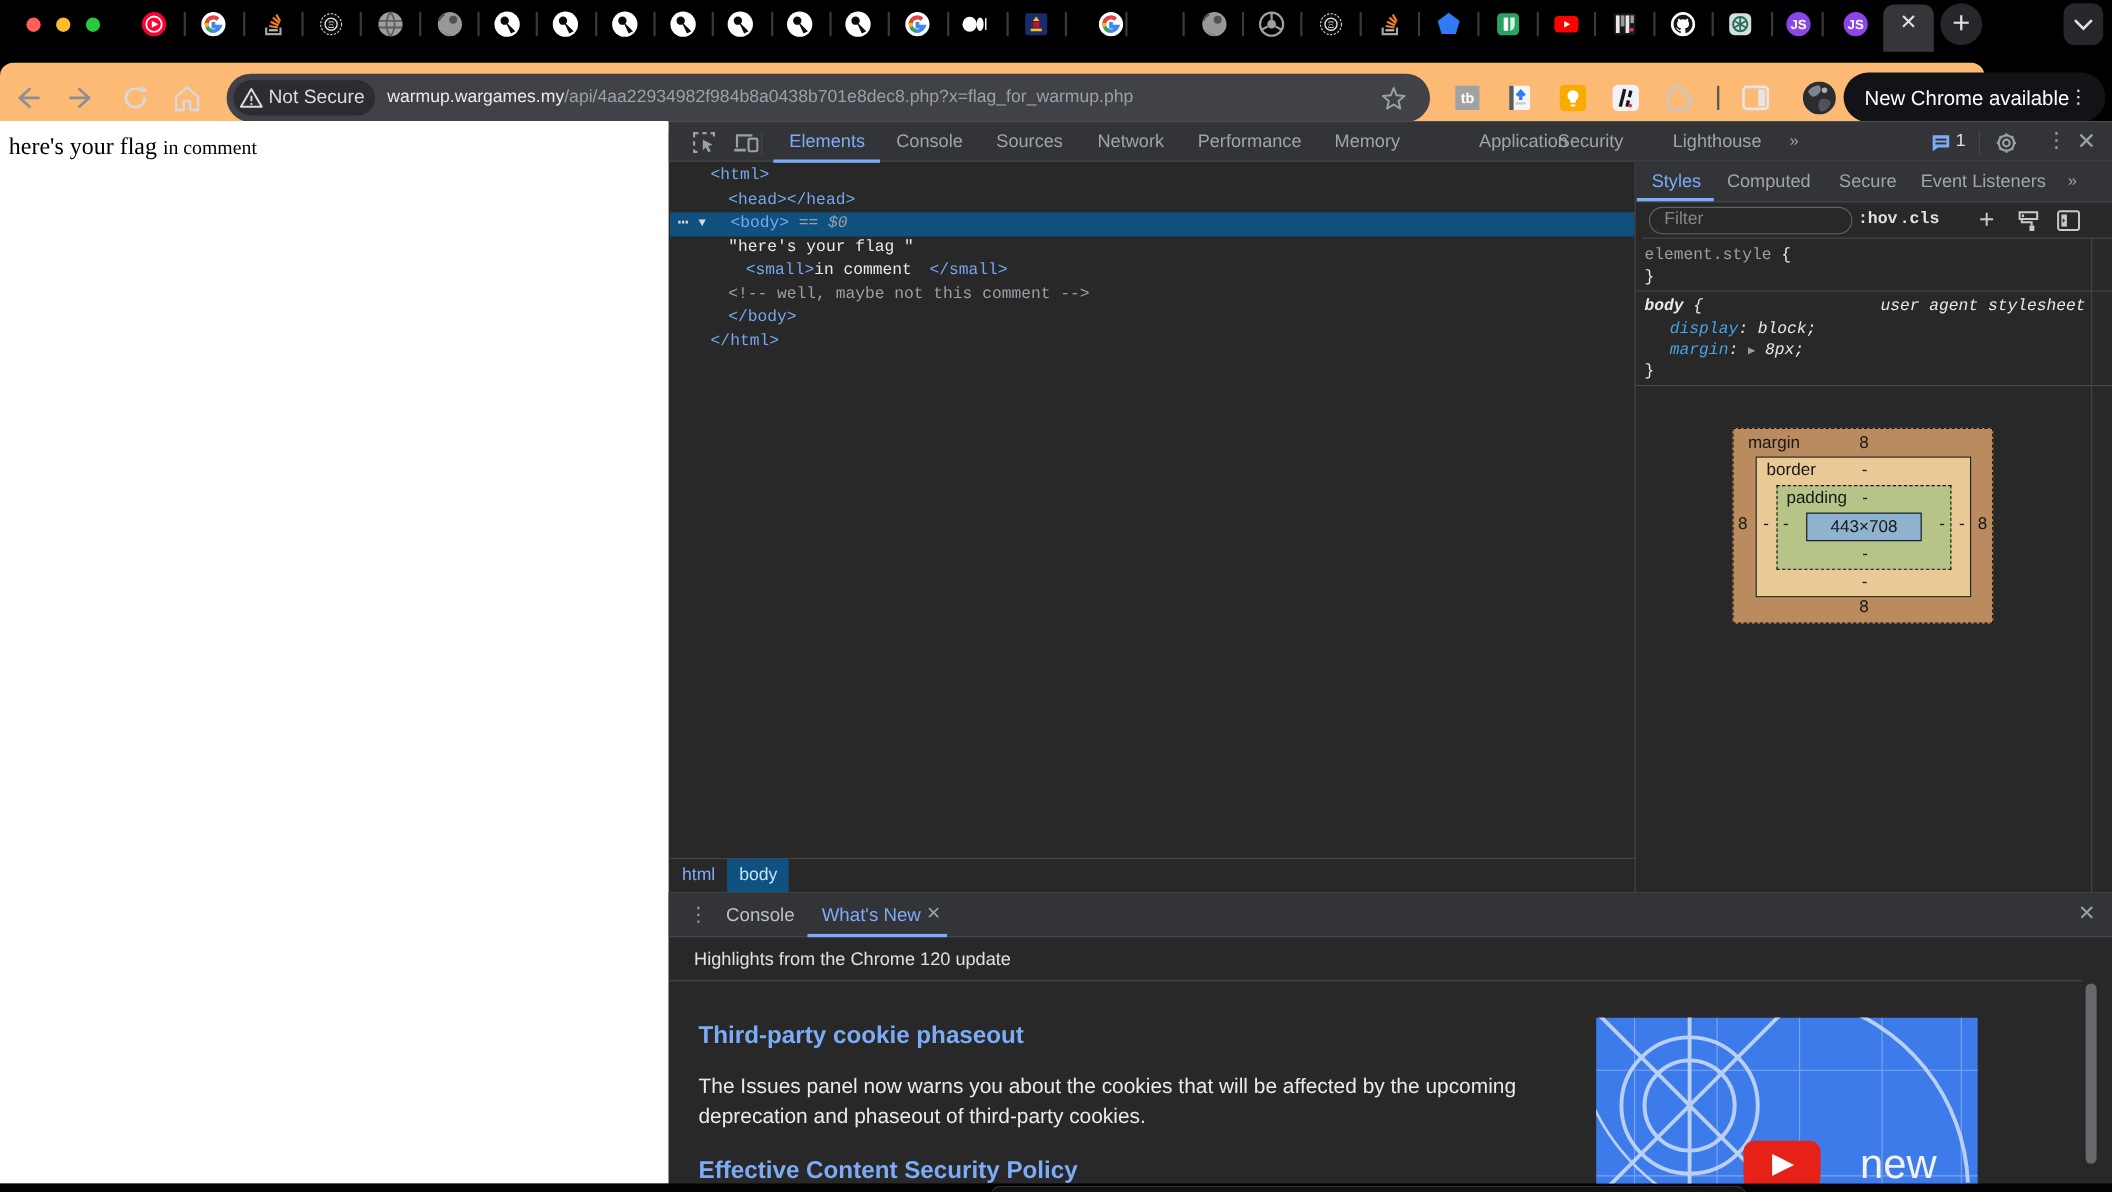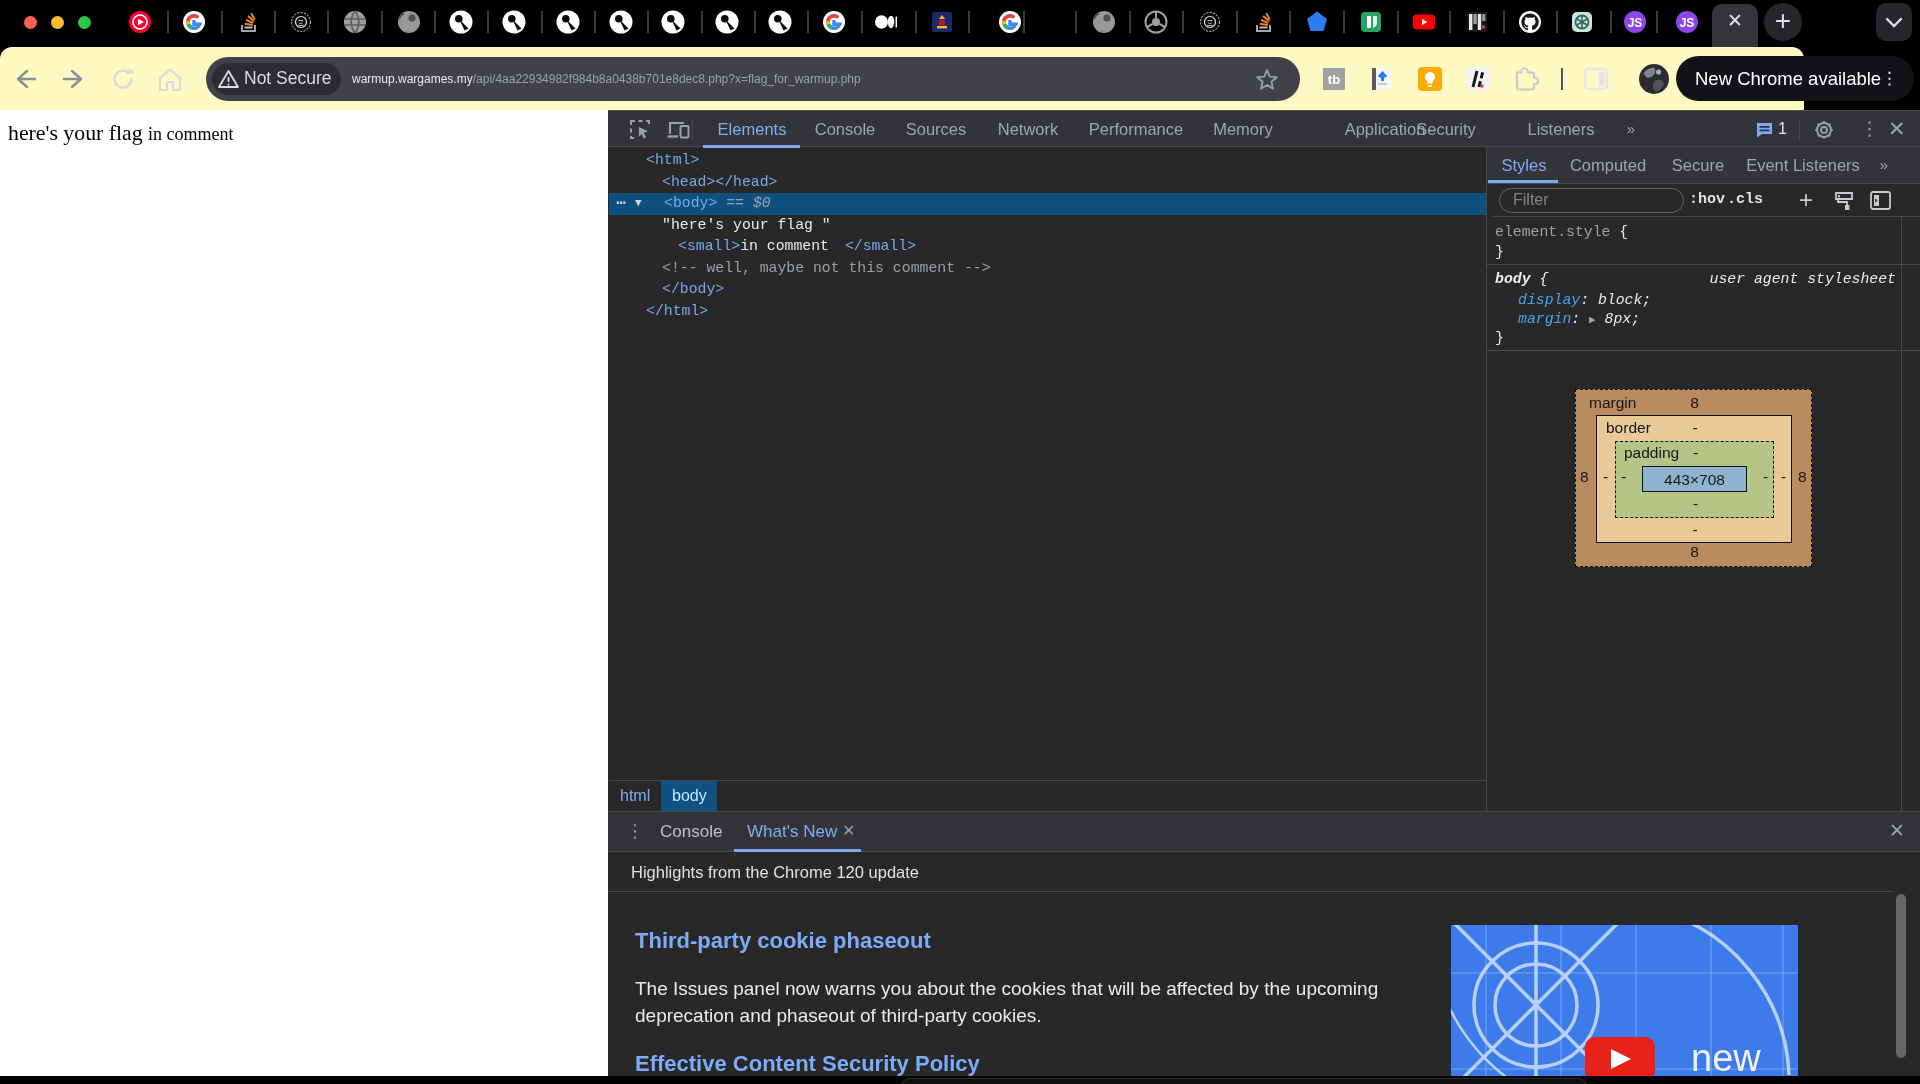--- a/index.html
+++ b/index.html
@@ -7,24 +7,24 @@
   body { font-family:"Liberation Sans", sans-serif; position:relative; }
   .abs { position:absolute; }
   
   #tabstrip { left:0; top:0; width:1920px; height:47px; background:#000; }
   .tl { border-radius:50%; width:13px; height:13px; top:16px; }
   .sep { width:2px; height:22px; top:11px; background:#3a3a3a; }
   .fav { top:10px; }
   .activetab { background:#35363a; border-radius:10px 10px 0 0; }
   .circbtn { background:#26272a; border-radius:50%; }
   
-  #toolbar { left:0; top:47px; width:1804px; height:63px; background:#fef9c3; border-radius:12px 12px 0 0; }
+  #toolbar { left:0; top:57px; width:1804px; height:63px; background:#fdba74; border-radius:12px 12px 0 0; }
   #omnibox { left:206px; top:10px; width:1094px; height:44px; background:#414247; border-radius:22px; }
   #secchip { left:6px; top:6px; width:129px; height:32px; background:#2c2d30; border-radius:16px; }
-  #urltext { left:146px; top:0; height:44px; line-height:44px; font-size:12px; color:#e8eaed; white-space:nowrap; }
+  #urltext { left:146px; top:0; height:44px; line-height:44px; font-size:16px; color:#e8eaed; white-space:nowrap; }
   #urltext .grey { color:#9aa0a6; }
   #updatepill { left:1676px; top:9px; width:238px; height:45px; background:#121316; border-radius:22.5px; color:#fff; font-size:18.5px; line-height:45px; }
   
   #page { left:0; top:110px; width:608px; height:966px; background:#fff; font-family:"Liberation Serif", serif; }
   
   #devtools { left:608px; top:110px; width:1312px; height:966px; background:#282828; }
   #dtbar { left:0; top:0; width:1312px; height:37px; background:#333438; border-top:1px solid #4a4b4f; border-bottom:1px solid #47484c; }
   .dttab { position:absolute; top:0; height:37px; line-height:36px; font-size:16.5px; color:#9fa5ab; transform:translateX(-50%); }
   .mono { font-family:"Liberation Mono", monospace; }
   #tree { left:1px; top:38px; width:877px; height:742px; font-family:"Liberation Mono", monospace; font-size:14.8px; color:#e8eaed; }
@@ -339,21 +339,21 @@
       <div class="abs" style="left:84px; top:8px; width:1px; height:22px; background:#47484c;"></div>
       <div class="dttab" style="left:144px; color:#7cacf8;">Elements</div>
       <div class="abs" style="left:95px; top:34px; width:97px; height:3px; background:#7cacf8;"></div>
       <div class="dttab" style="left:237px;">Console</div>
       <div class="dttab" style="left:328px;">Sources</div>
       <div class="dttab" style="left:420px;">Network</div>
       <div class="dttab" style="left:528px;">Performance</div>
       <div class="dttab" style="left:635px;">Memory</div>
       <div class="dttab" style="left:737px;margin-left:40px;">Application</div>
       <div class="dttab" style="left:838px;">Security</div>
-      <div class="dttab" style="left:953px;">Listeners</div>
+      <div class="dttab" style="left:953px;">Lighthouse</div>
       <div class="dttab" style="left:1023px; font-size:15px;">»</div>
       <div class="abs" style="left:1191px; top:8px; width:1px; height:22px; background:#47484c;"></div>
 
       <svg class="abs" style="left:1148px; top:11px;" width="17" height="16" viewBox="0 0 17 16">
         <path d="M1 1 H16 V12 H6 L1 15.5 Z" fill="#7cacf8"></path>
         <rect x="3.5" y="4" width="10" height="1.8" fill="#333438"></rect>
         <rect x="3.5" y="7.5" width="10" height="1.8" fill="#333438"></rect>
       </svg>
       <div class="abs" style="left:1170px; top:0; height:37px; line-height:36px; font-size:16px; color:#dfe1e5;">1</div>
 

